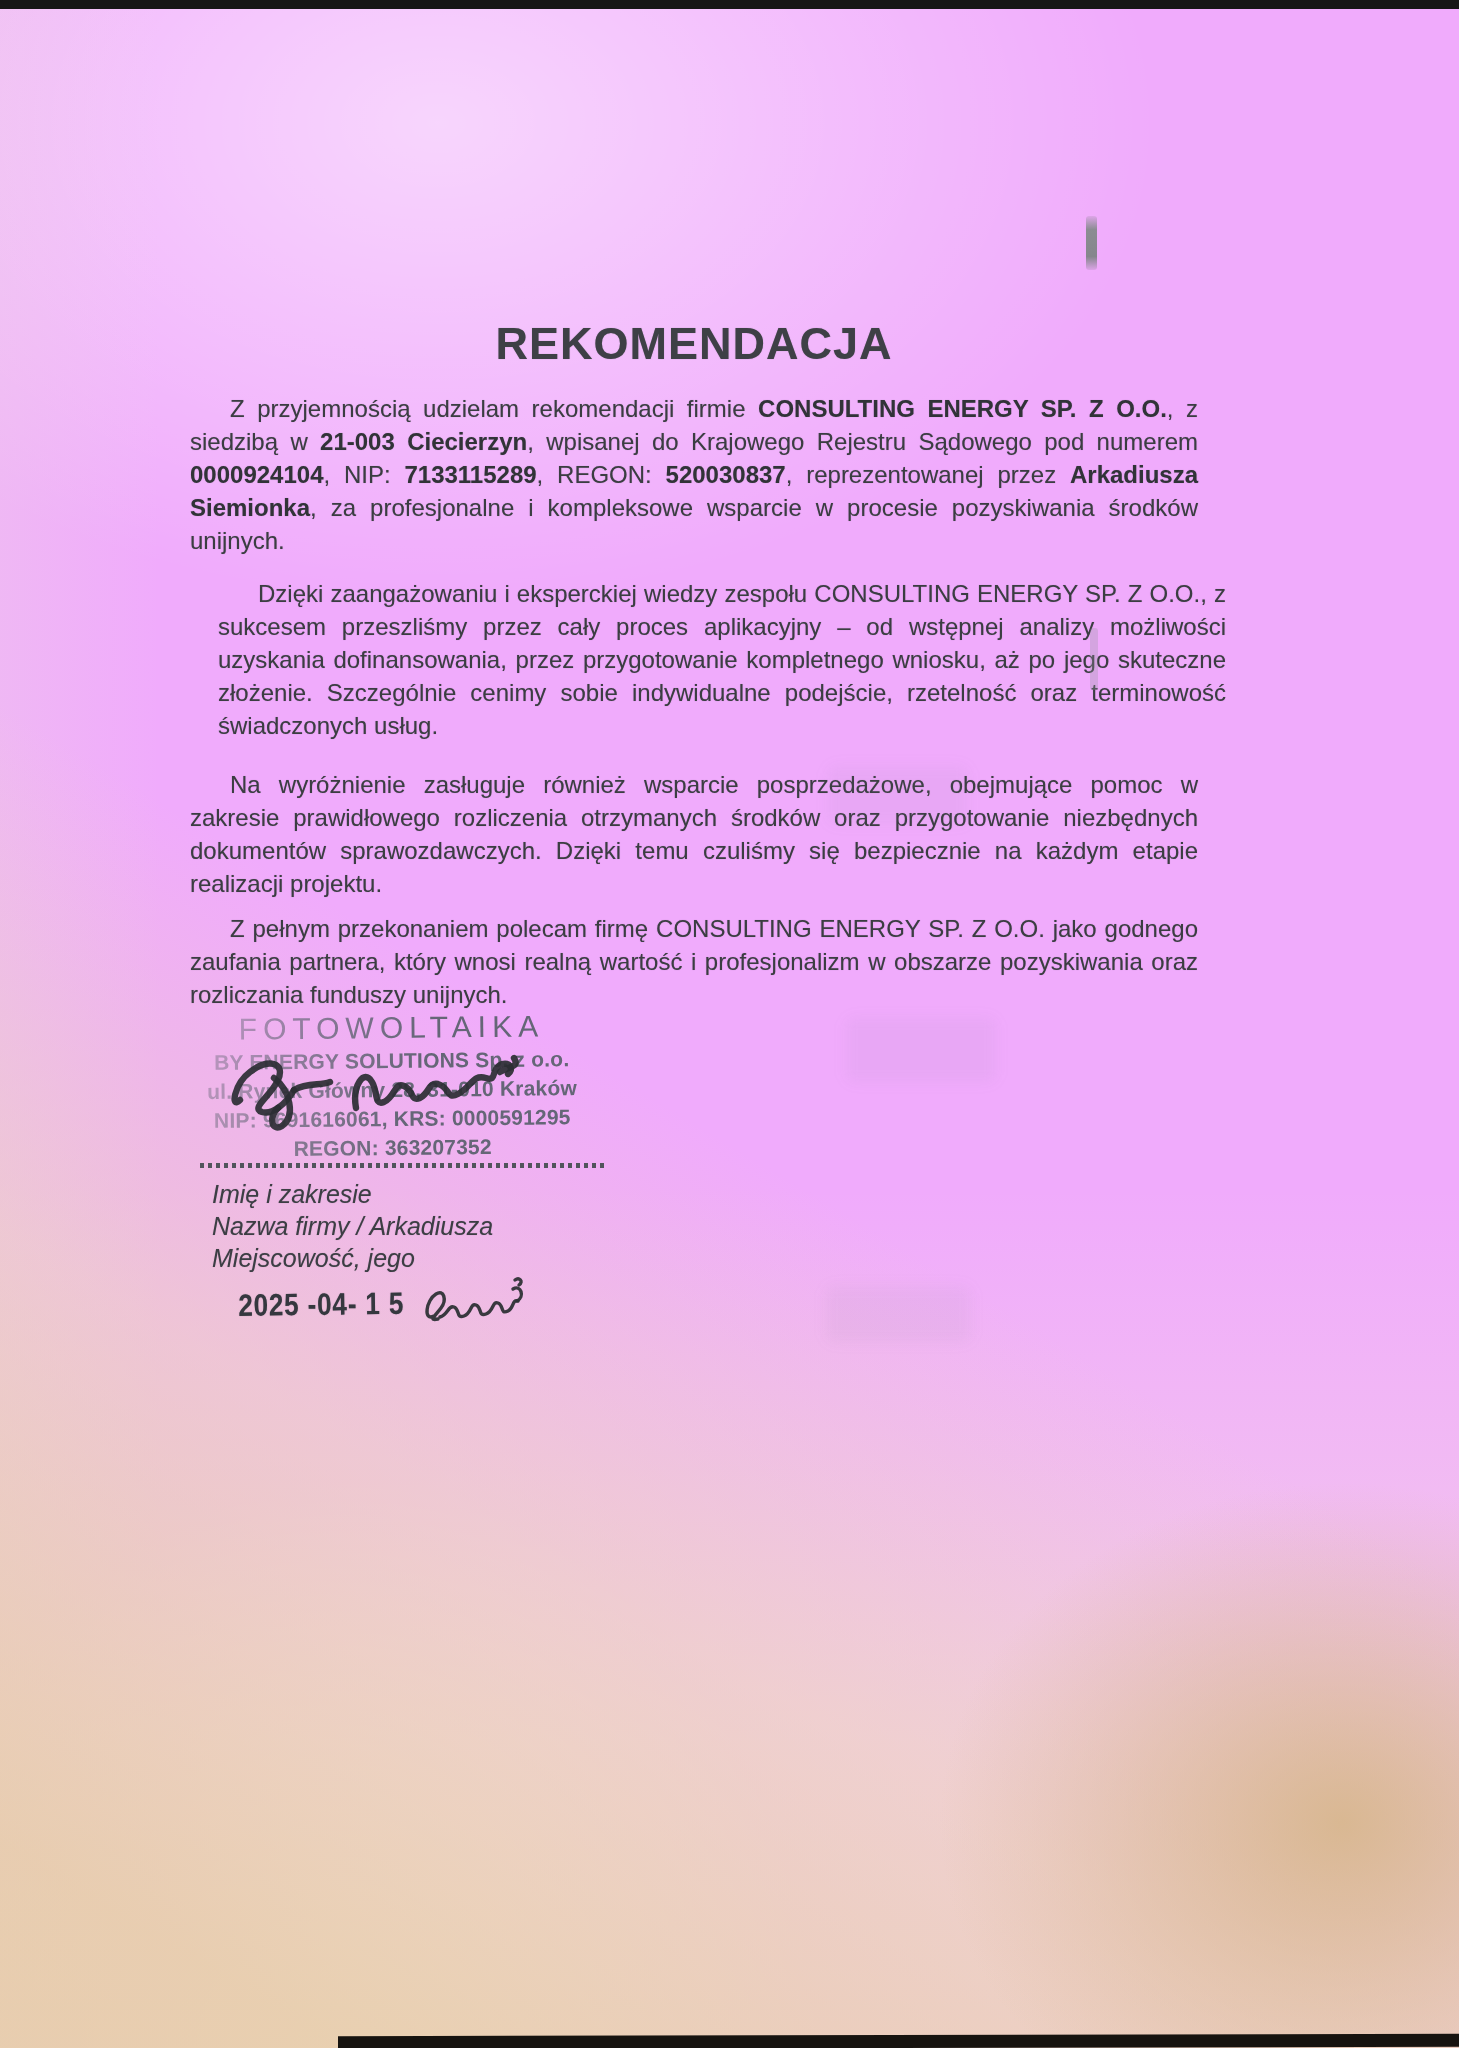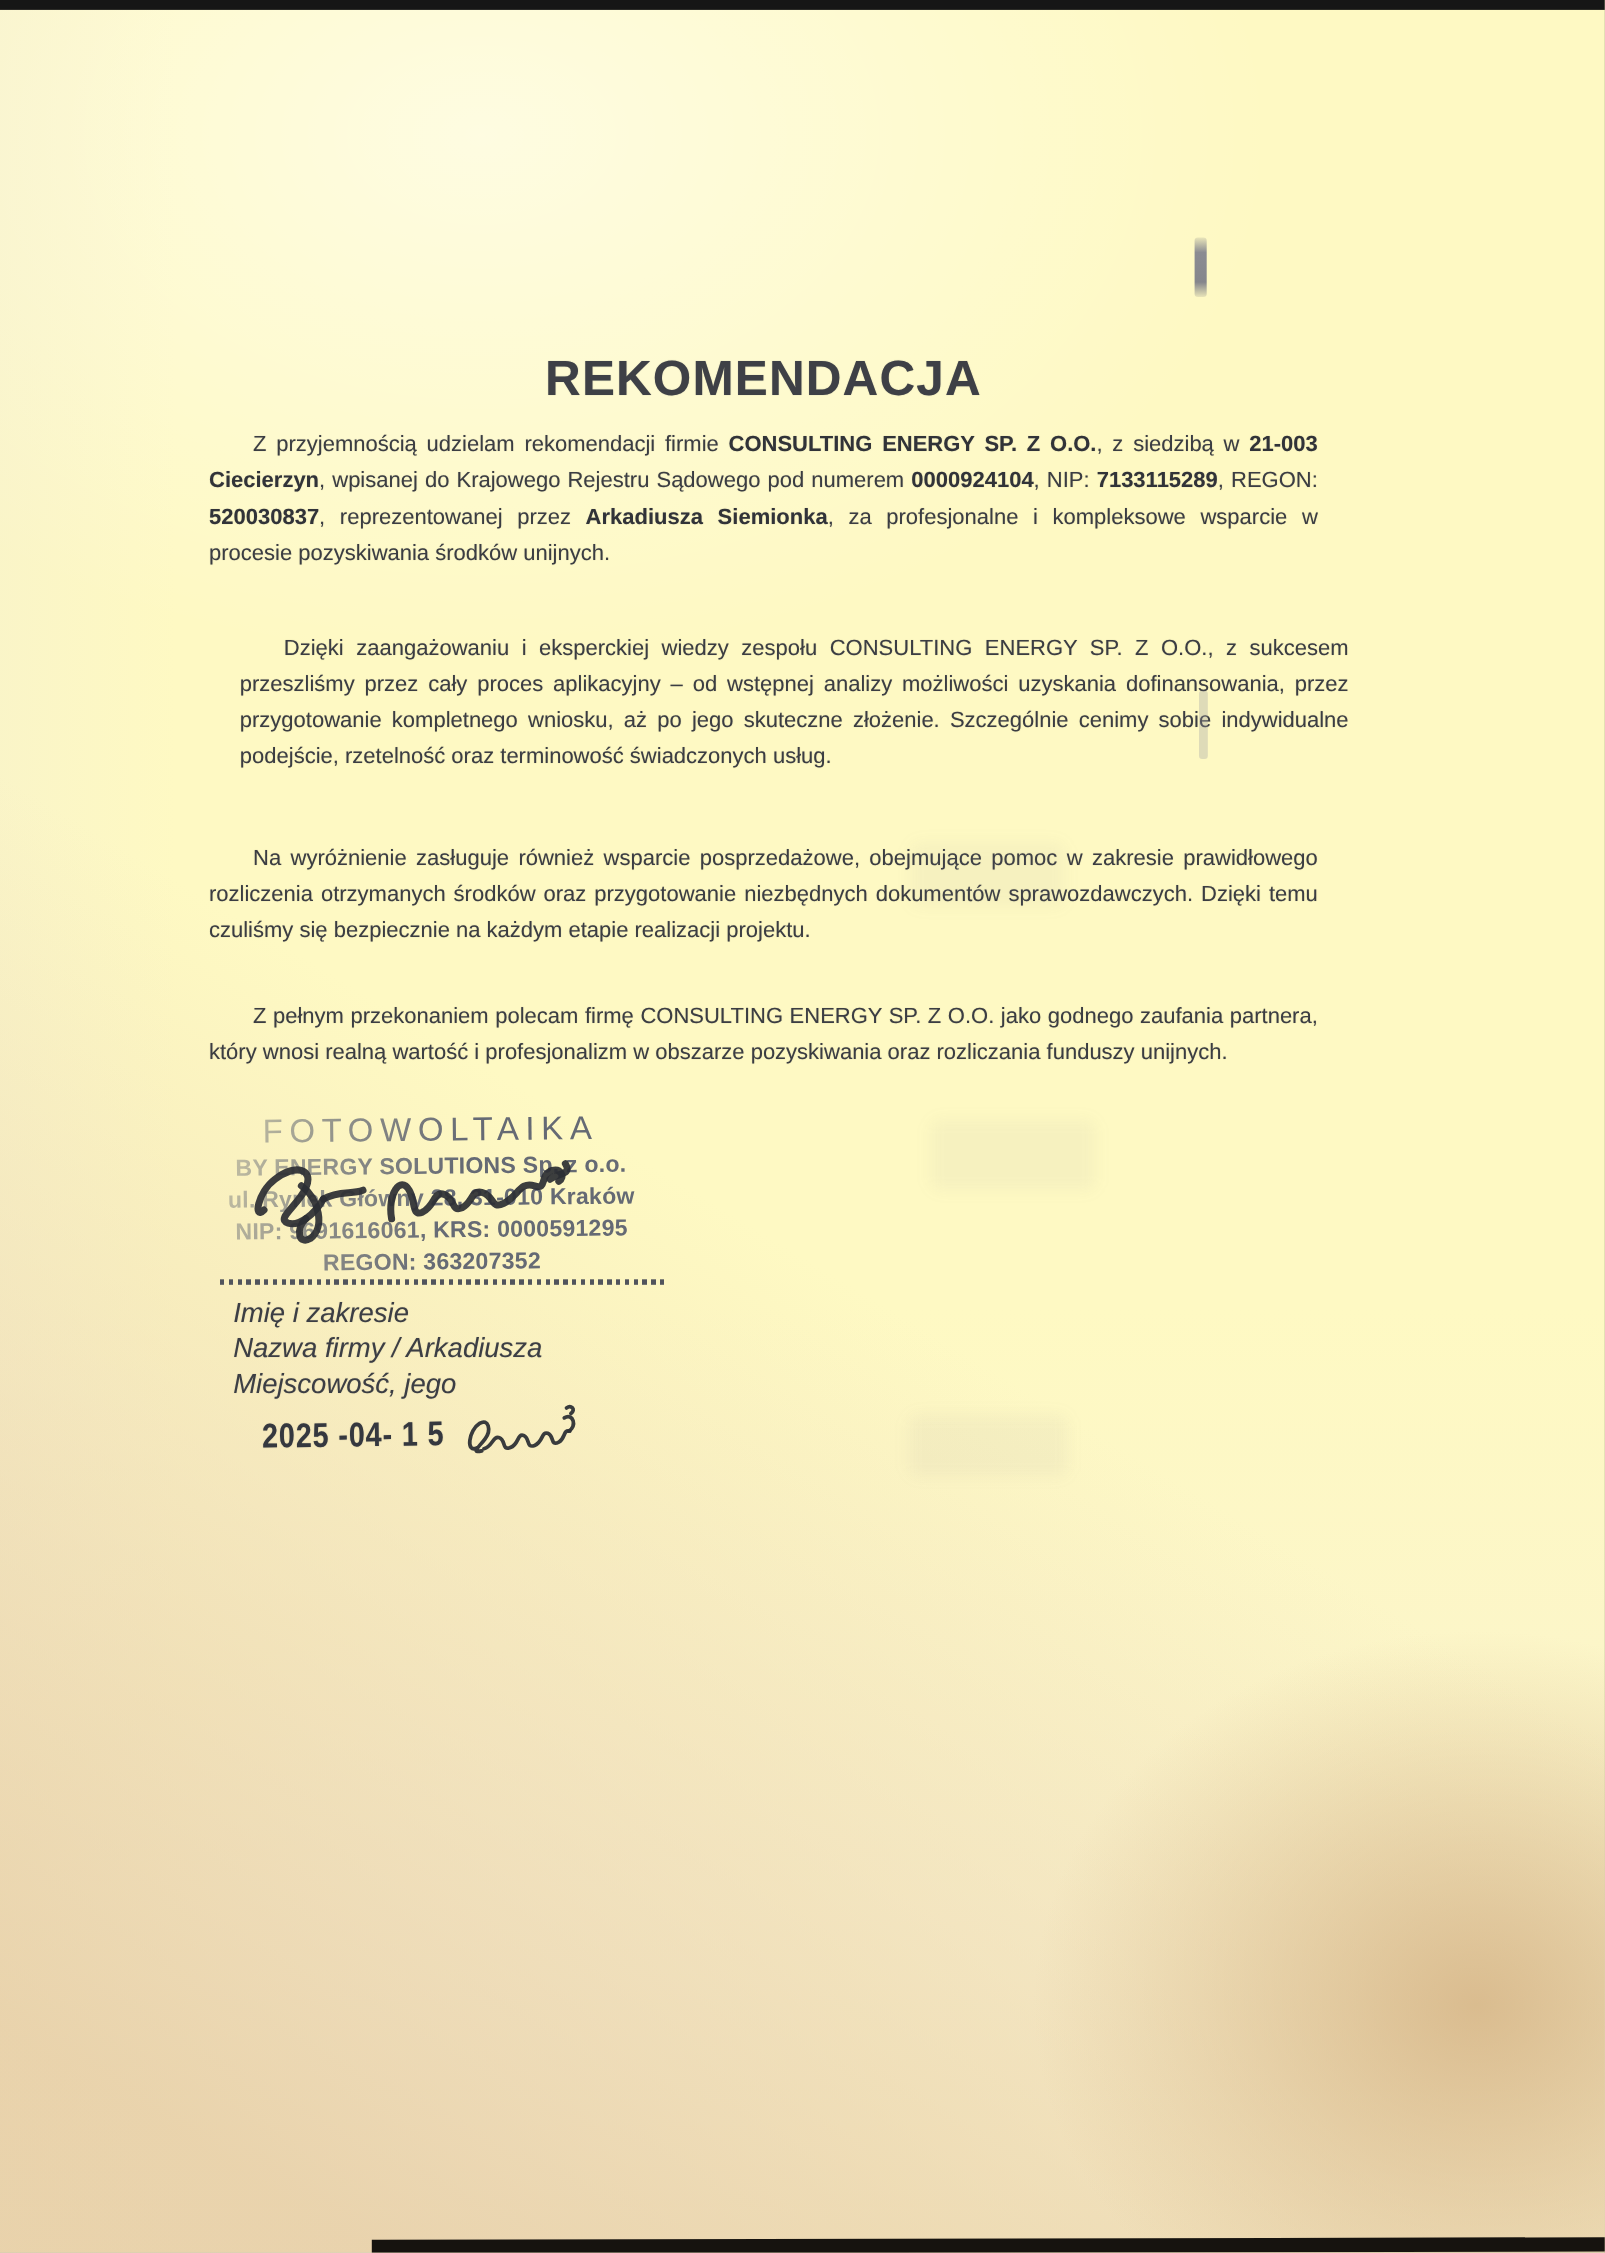--- a/index.html
+++ b/index.html
@@ -1,18 +1,18 @@
 <!DOCTYPE html>
 <html><head>
 <meta charset="utf-8">
 <style>
   html,body{margin:0;padding:0;background:#777;}
   .photo{
     position:relative;width:1459px;height:2048px;overflow:hidden;
-    background:#fef9c3;
+    background:#f0abfc;
     font-family:"Liberation Sans", sans-serif;
   }
   
   .top-edge{position:absolute;top:0;left:0;right:0;height:9px;background:#161616;}
   .bottom-edge{position:absolute;bottom:0;left:338px;right:0;height:13px;background:#16130f;transform:skewY(-0.12deg);}
   .right-mark{position:absolute;left:1086px;top:216px;width:11px;height:54px;border-radius:3px;
     background:linear-gradient(180deg,rgba(110,112,118,0.15),#8b8c92 25%,#85868c 75%,rgba(110,112,118,0.15));}
   .right-mark2{position:absolute;left:1090px;top:628px;width:8px;height:62px;border-radius:3px;background:rgba(150,150,158,0.30);}
   .bleed{position:absolute;background:rgba(125,115,135,0.06);filter:blur(7px);border-radius:8px;}
   .bleed.b1{left:828px;top:766px;width:140px;height:58px;}
@@ -29,21 +29,21 @@
       radial-gradient(ellipse 1200px 800px at 30% 6%, rgba(255,255,255,0.5), rgba(255,255,255,0) 60%);
   }
   
   .title{
     position:absolute;left:190px;top:288px;width:1008px;text-align:center;
     font-size:45px;font-weight:bold;letter-spacing:1px;color:#3e4046;
     text-shadow:0 0 1px rgba(62,64,70,0.4);
   }
   .para{
     position:absolute;left:190px;width:1008px;
-    font-size:20px;line-height:33px;color:#3b3d42;
+    font-size:24px;line-height:33px;color:#3b3d42;
     text-align:justify;text-indent:40px;
     text-shadow:0 0 1px rgba(59,61,66,0.32);
   }
   .para .b{font-weight:bold;color:#313338;}
   .p1{top:368px;} .p2{top:553px;margin-left:28px;} .p3{top:744px;} .p4{top:888px;}
   
   .stamp{
     position:absolute;left:203px;top:1010px;width:378px;text-align:center;
     color:#5d6270;transform:rotate(-0.6deg);
     -webkit-mask-image:linear-gradient(105deg, rgba(0,0,0,0.30) 0%, rgba(0,0,0,0.72) 30%, rgba(0,0,0,0.95) 55%);

